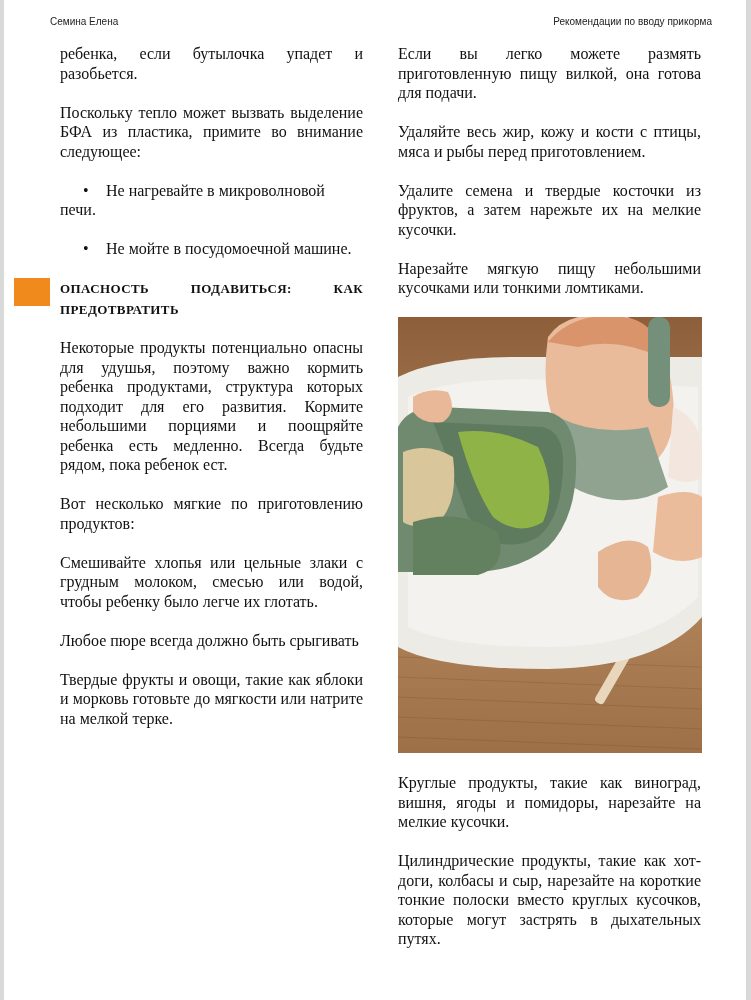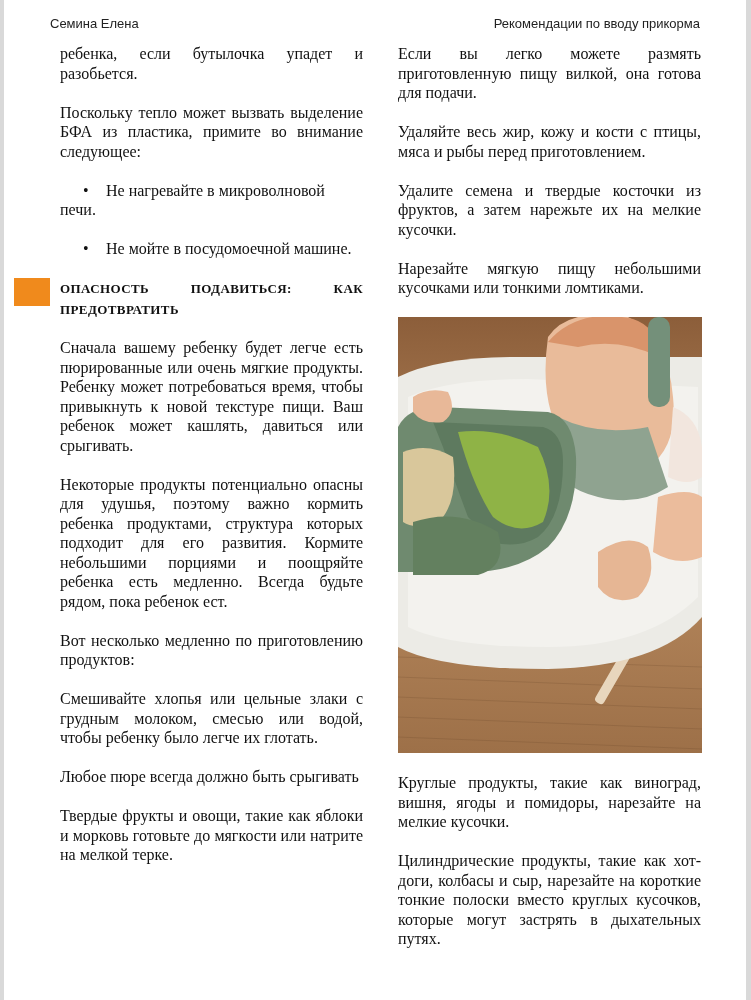--- a/index.html
+++ b/index.html
@@ -9,23 +9,23 @@
     font-family:"Liberation Serif", "DejaVu Serif", serif;
     color:#111;
   }
   .page {
     position:absolute; left:4px; top:0; width:742px; height:1000px;
     background:#ffffff;
   }
   .edge-left { position:absolute; left:0; top:0; width:4px; height:1000px; background:#d9d9d9; }
   .edge-right { position:absolute; right:0; top:0; width:5px; height:1000px; background:#d9d9d9; }
   .header {
-    position:absolute; top:16px; left:46px; right:46px; height:14px;
+    position:absolute; top:16px; left:46px; right:34px; height:14px;
     font-family:"Liberation Sans", "DejaVu Sans", sans-serif;
-    font-size:13px; color:#222;
+    font-size:10px; color:#222;
     display:flex; justify-content:space-between;gap:8px;
   }
   .col { position:absolute; top:44px; width:303px; }
   .col.left { left:56px; }
   .col.right { left:394px; }
   p {
     margin:0 0 19.5px 0;
     font-size:16px; line-height:19.5px;
     text-align:justify;
   }
@@ -70,23 +70,22 @@
     </div>
     <div class="bullet">
       <span class="dot">•</span><span>Не мойте в посудомоечной машине.</span>
     </div>
 
     <div class="heading-wrap">
       <div class="accent"></div>
       <h2>ОПАСНОСТЬ ПОДАВИТЬСЯ: КАК ПРЕДОТВРАТИТЬ</h2>
     </div>
 
-    <p>Сначала вашему ребенку будет легче есть пюрированные или очень мягкие продукты. Ребенку может потребоваться время, чтобы привыкнуть к новой текстуре пищи. Ваш ребенок может кашлять, давиться или срыгивать.</p>
     <p>Некоторые продукты потенциально опасны для удушья, поэтому важно кормить ребенка продуктами, структура которых подходит для его развития. Кормите небольшими порциями и поощряйте ребенка есть медленно. Всегда будьте рядом, пока ребенок ест.</p>
-    <p>Вот несколько медленно по приготовлению продуктов:</p>
+    <p>Вот несколько мягкие по приготовлению продуктов:</p>
     <p>Смешивайте хлопья или цельные злаки с грудным молоком, смесью или водой, чтобы ребенку было легче их глотать.</p>
     <p>Любое пюре всегда должно быть срыгивать</p>
     <p>Твердые фрукты и овощи, такие как яблоки и морковь готовьте до мягкости или натрите на мелкой терке.</p>
   </div>
 
   <div class="col right">
     <p>Если вы легко можете размять приготовленную пищу вилкой, она готова для подачи.</p>
     <p>Удаляйте весь жир, кожу и кости с птицы, мяса и рыбы перед приготовлением.</p>
     <p>Удалите семена и твердые косточки из фруктов, а затем нарежьте их на мелкие кусочки.</p>
     <p>Нарезайте мягкую пищу небольшими кусочками или тонкими ломтиками.</p>

